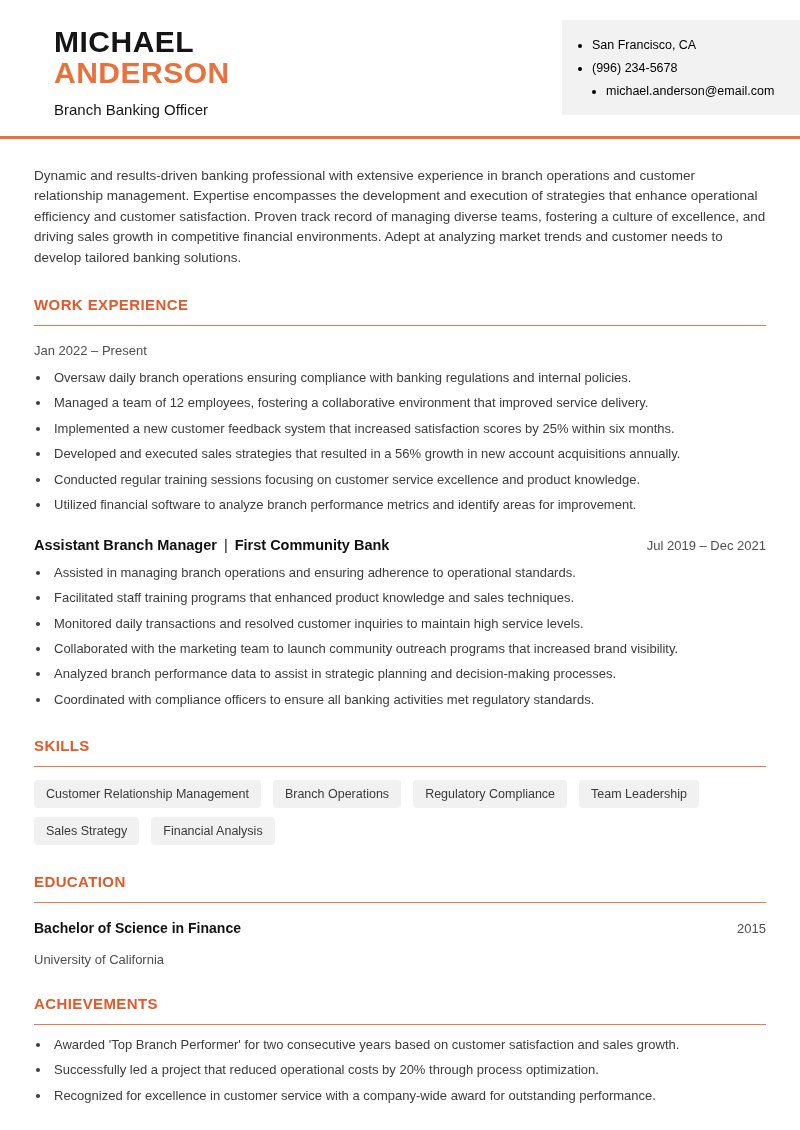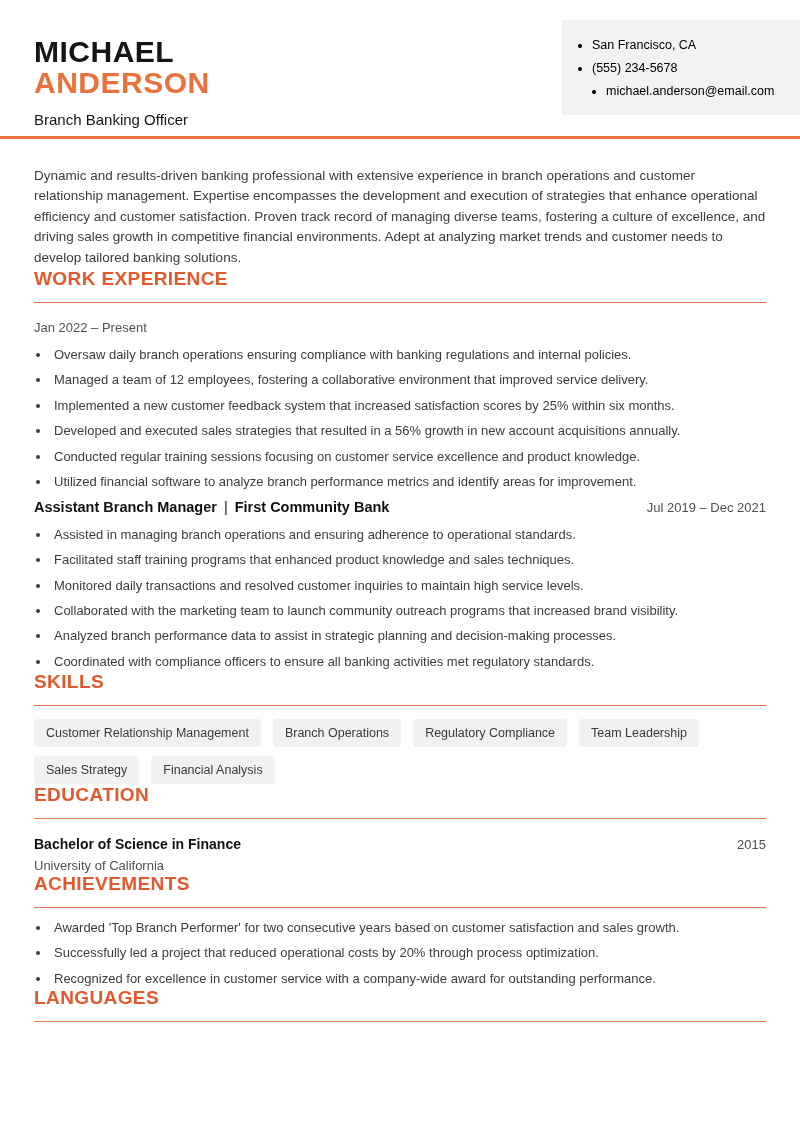--- a/index.html
+++ b/index.html
@@ -19,21 +19,21 @@
   }
   .page{width:800px;min-height:1130px;background:#fff;}
 
   
   header.hdr{
     display:flex;justify-content:space-between;align-items:flex-start;
     padding-left:34px;
     border-bottom:3px solid var(--accent);
     height:139px;
   }
-  .hdr-left{padding-top:36px;}
+  .hdr-left{padding-top:26px;margin-left:20px;}
   h1.name{font-size:30px;line-height:31px;font-weight:800;letter-spacing:.5px;}
   h1.name .first{display:block;color:#151515;}
   h1.name .last{display:block;color:var(--accent);}
   .hdr-job{margin-top:13px;font-size:15px;font-weight:500;color:#151515;}
   .contact-box{
     background:var(--contact_bg);
     width:238px;
     margin-top:20px;
     padding:13px 14px 13px 14px;
   }
@@ -43,30 +43,31 @@
   }
   .contact-box li:last-child{margin-bottom:4px;margin-left:14px;}
 
   
   main{padding:0 34px 40px 34px;}
   .summary{
     margin-top:27px;
     font-size:13.5px;line-height:20.4px;color:var(--text);
   }
   h2.sec{
-    font-size:19px;font-weight:700;letter-spacing:.4px;
+    margin-top:28px;
+    font-size:15px;font-weight:700;letter-spacing:.4px;
     color:var(--heading);
     text-transform:uppercase;
     border-bottom:1px solid var(--rule);
     padding-bottom:12px;
   }
 
   
   .job{margin-top:17px;}
-  .job + .job{margin-top:8px;}
+  .job + .job{margin-top:23px;}
   .job-head{display:flex;justify-content:space-between;align-items:baseline;}
   .job-head h3{font-size:14.5px;font-weight:700;color:#111;}
   .pipe{font-weight:400;color:#111;padding:0 7px;}
   .dates{font-size:13px;color:var(--muted);white-space:nowrap;}
   ul.bullets{margin-top:12px;list-style:disc;padding-left:17px;}
   ul.bullets li{
     font-size:13px;line-height:1.3;color:var(--text);
     margin-bottom:8.5px;padding-left:3px;
   }
   ul.bullets li:last-child{margin-bottom:0;}
@@ -79,41 +80,41 @@
     font-size:12.5px;
     padding:7px 12px;
     border-radius:4px;
   }
 
   
   .edu{margin-top:17px;}
   .edu-head{display:flex;justify-content:space-between;align-items:baseline;gap:25px;}
   .edu-head h3{font-size:14px;font-weight:700;color:#111;}
   .edu-year{font-size:13px;color:var(--muted);}
-  .edu-school{margin-top:6px;font-size:13px;color:var(--muted);}
+  .edu-school{margin-top:16px;font-size:13px;color:var(--muted);}
 </style>
 </head>
 <body>
 
 <div class="page">
 
   <header class="hdr">
     <div class="hdr-left">
       <h1 class="name">
         <span class="first">MICHAEL</span>
         <span class="last">ANDERSON</span>
       </h1>
       <div class="hdr-job">Branch Banking Officer</div>
     </div>
     <aside class="contact-box">
       <ul>
 
           <li>San Francisco, CA</li>
 
-          <li>(555) 234-5678</li>
+          <li>(996) 234-5678</li>
 
           <li>michael.anderson@email.com</li>
         </ul>
     </aside>
   </header>
 
   <main>
 
     <p class="summary">Dynamic and results-driven banking professional with extensive experience in branch operations and customer relationship management. Expertise encompasses the development and execution of strategies that enhance operational efficiency and customer satisfaction. Proven track record of managing diverse teams, fostering a culture of excellence, and driving sales growth in competitive financial environments. Adept at analyzing market trends and customer needs to develop tailored banking solutions.</p>
 

